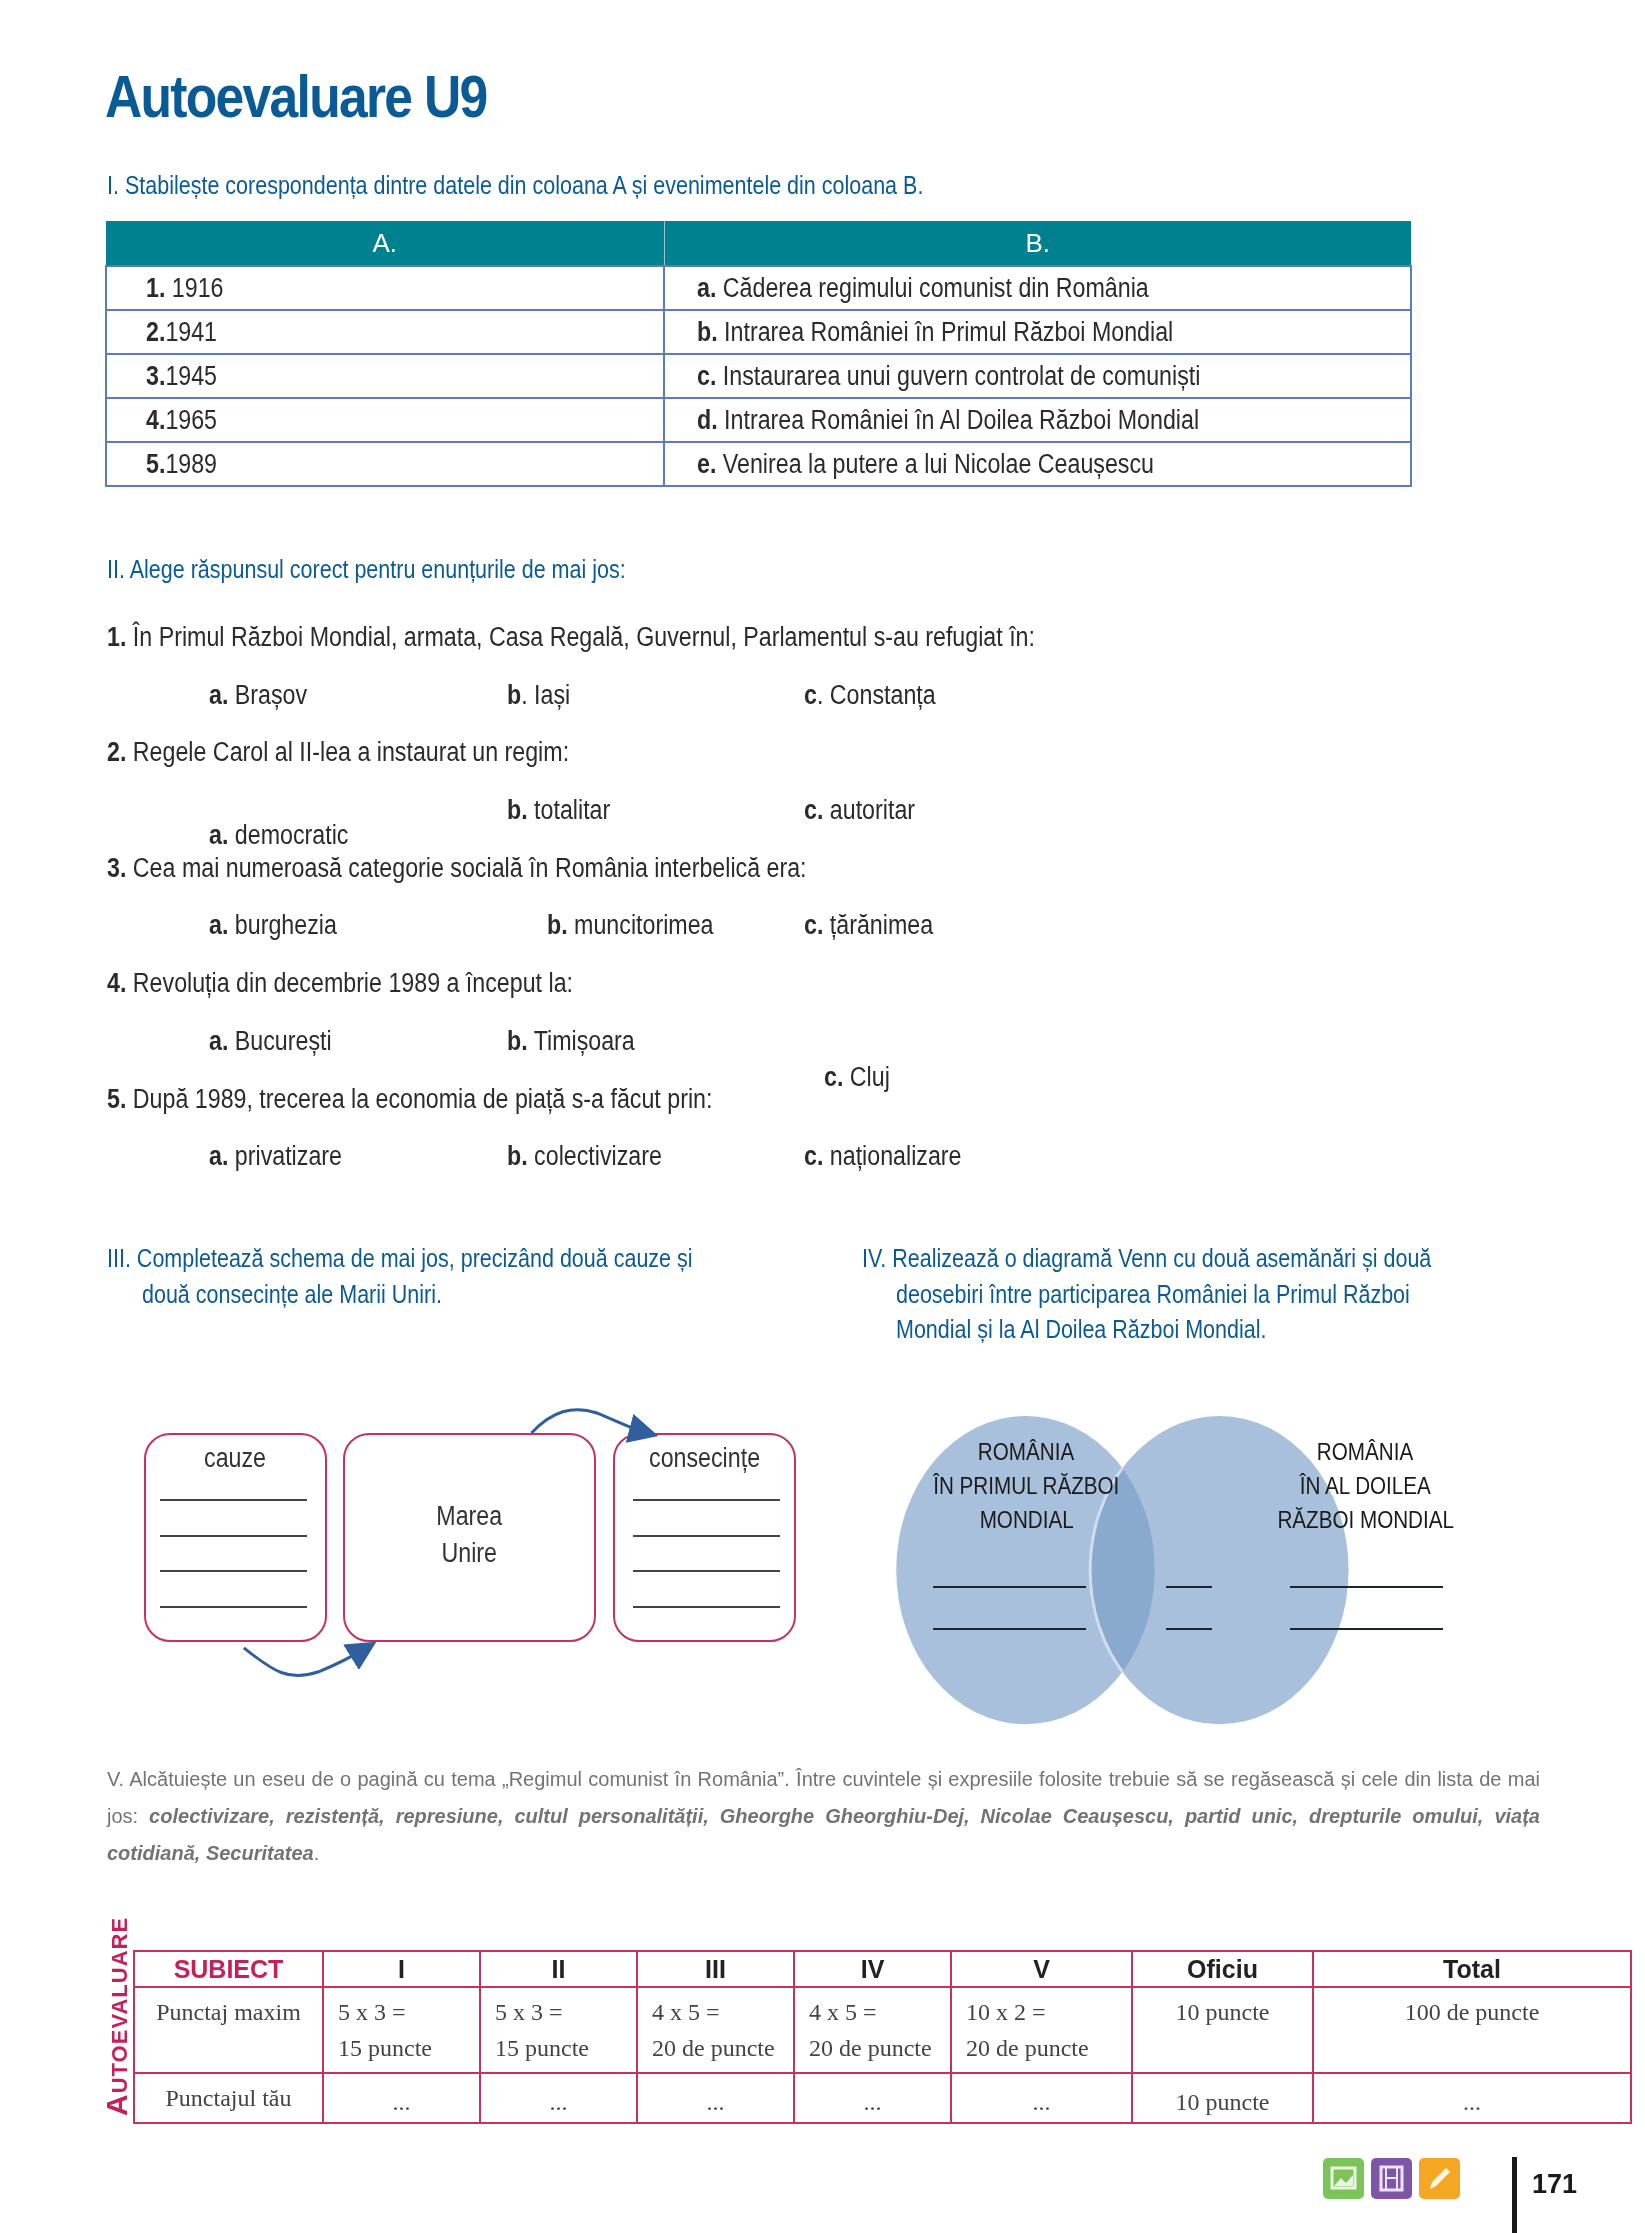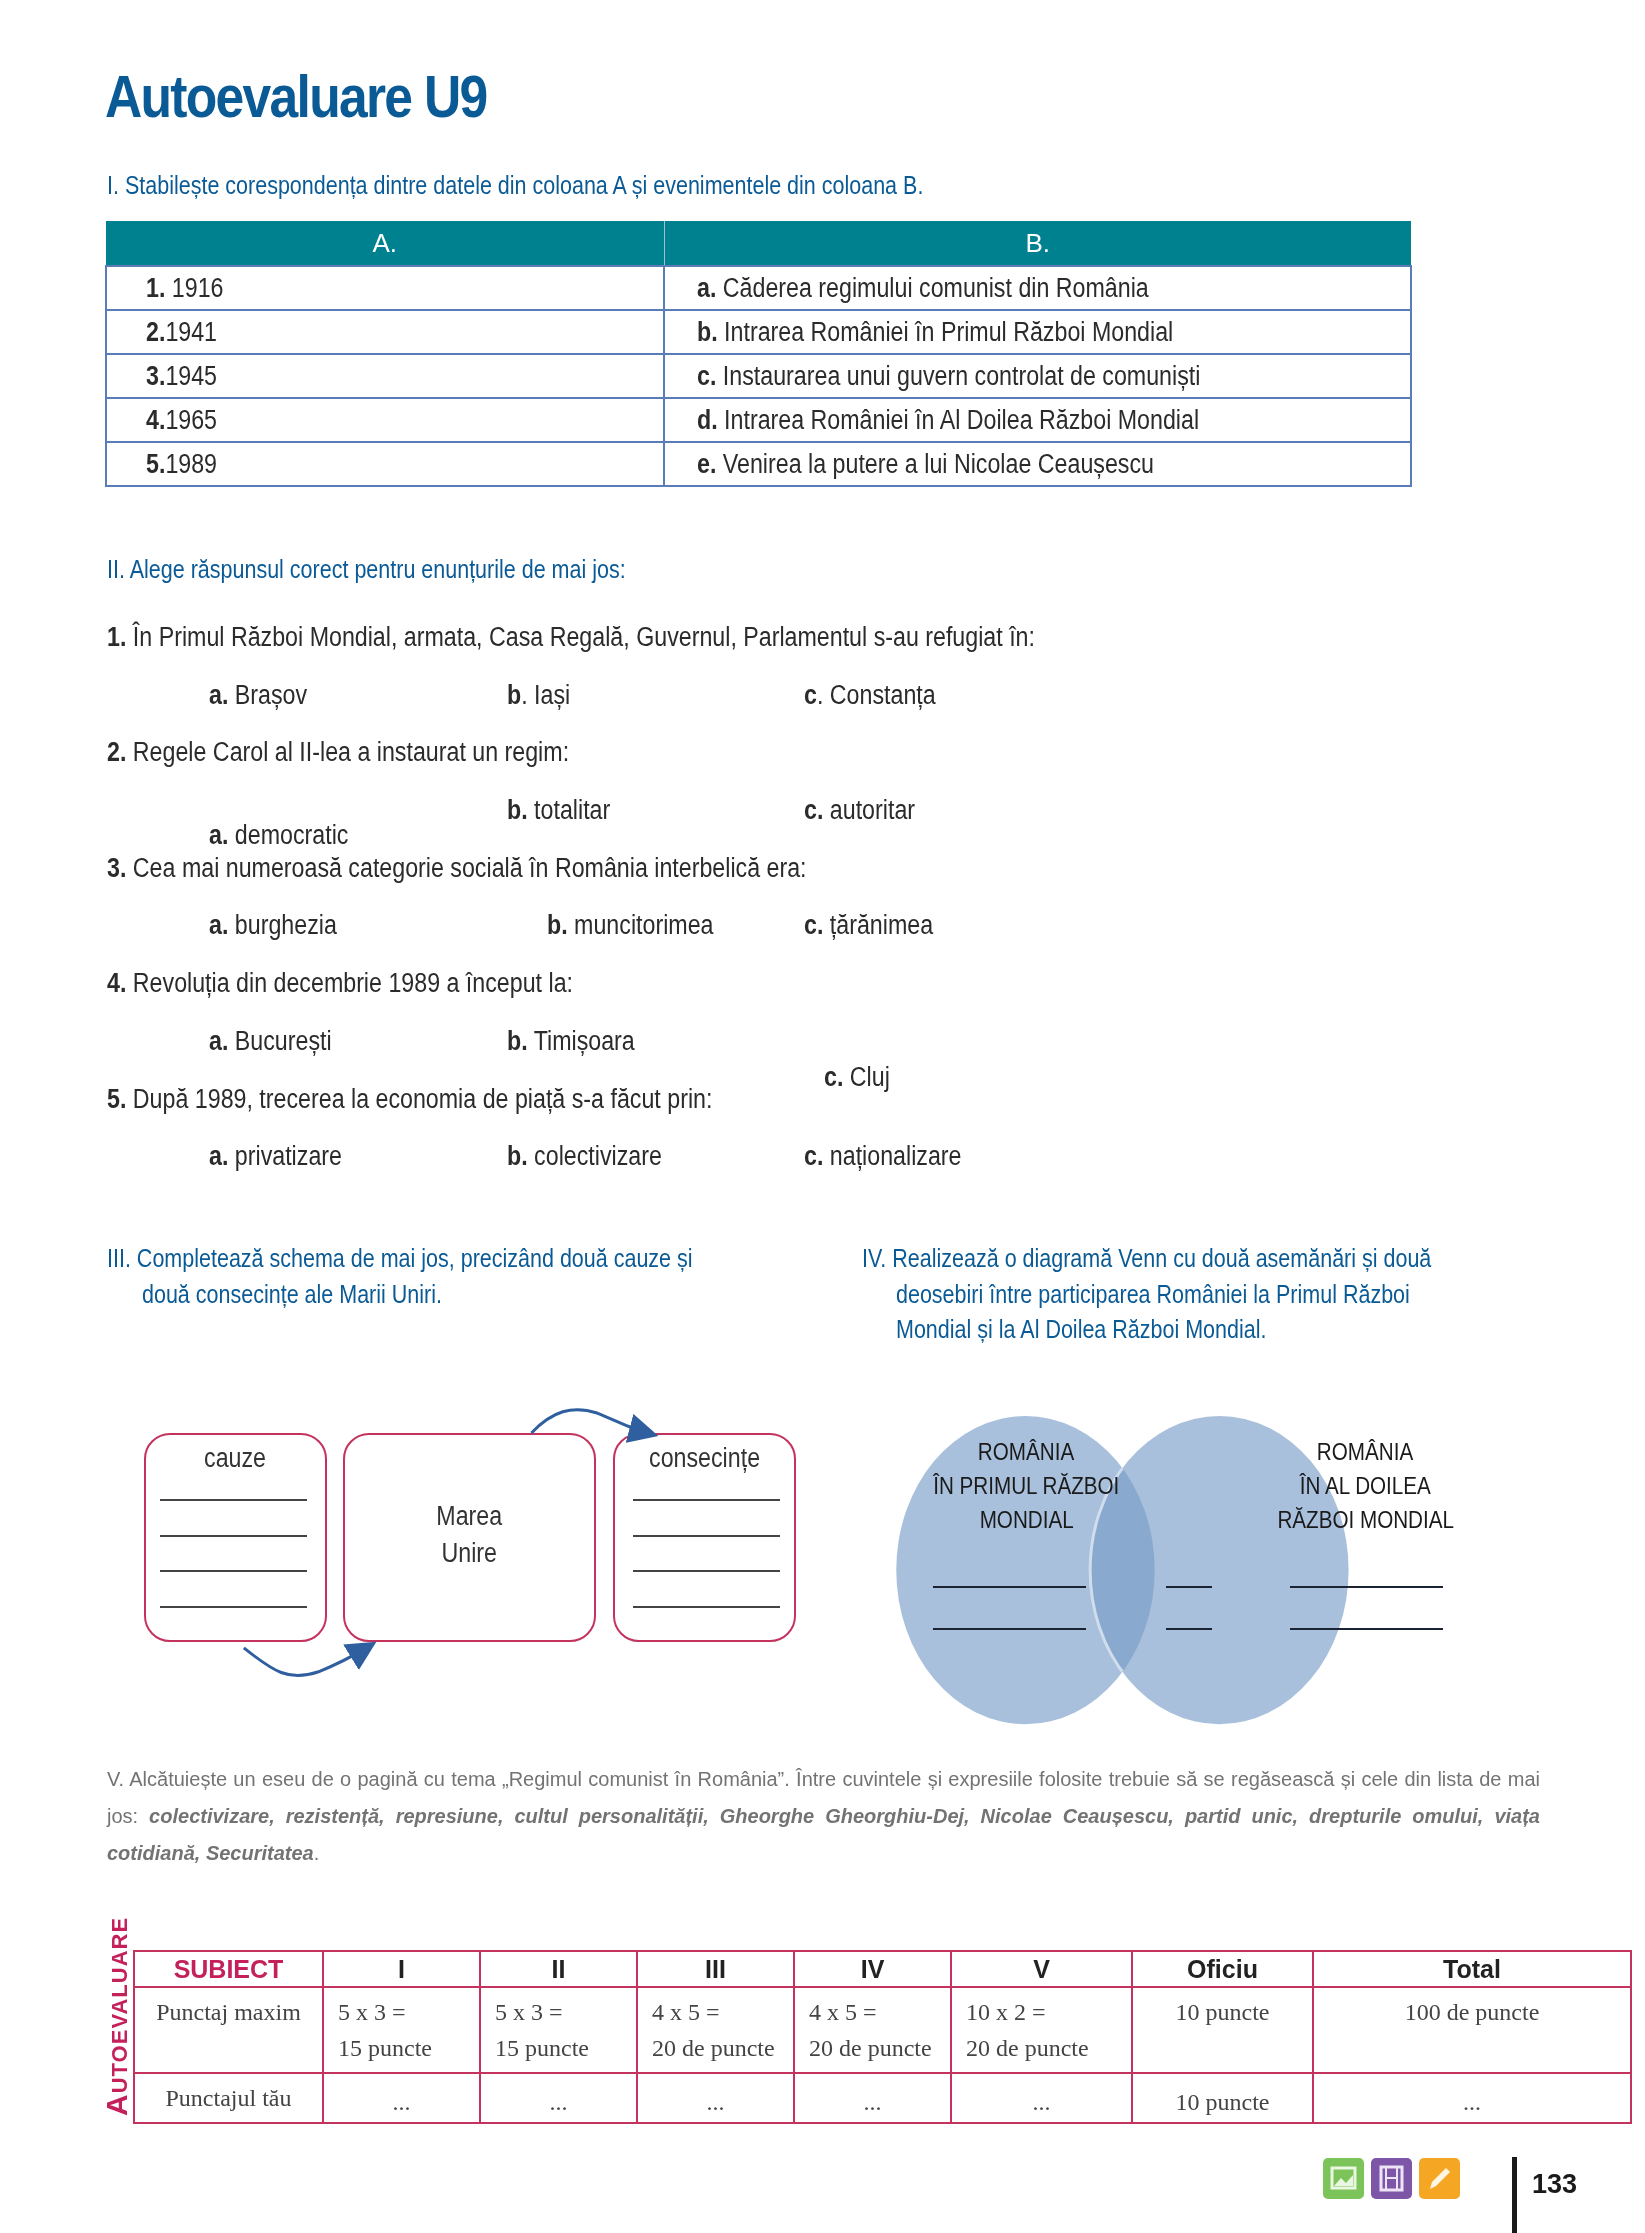--- a/index.html
+++ b/index.html
@@ -254,14 +254,14 @@
       <line x1="26" y1="9" x2="26" y2="32" stroke="#ece4f5" stroke-width="2"></line>
       <line x1="15" y1="20" x2="26" y2="20" stroke="#ece4f5" stroke-width="2"></line>
     </svg>
 </div>
 <div class="ficon" style="left:1419px; background:#f5a623;">
   <svg width="41" height="41" viewBox="0 0 41 41">
       <path d="M11,31 L13,24 L27,10 L31,14 L17,28 z" fill="#fff5e3"></path>
     </svg>
 </div>
 <div class="pagebar"></div>
-<div class="pagenum">133</div>
+<div class="pagenum">171</div>
 
 
 </body></html>

